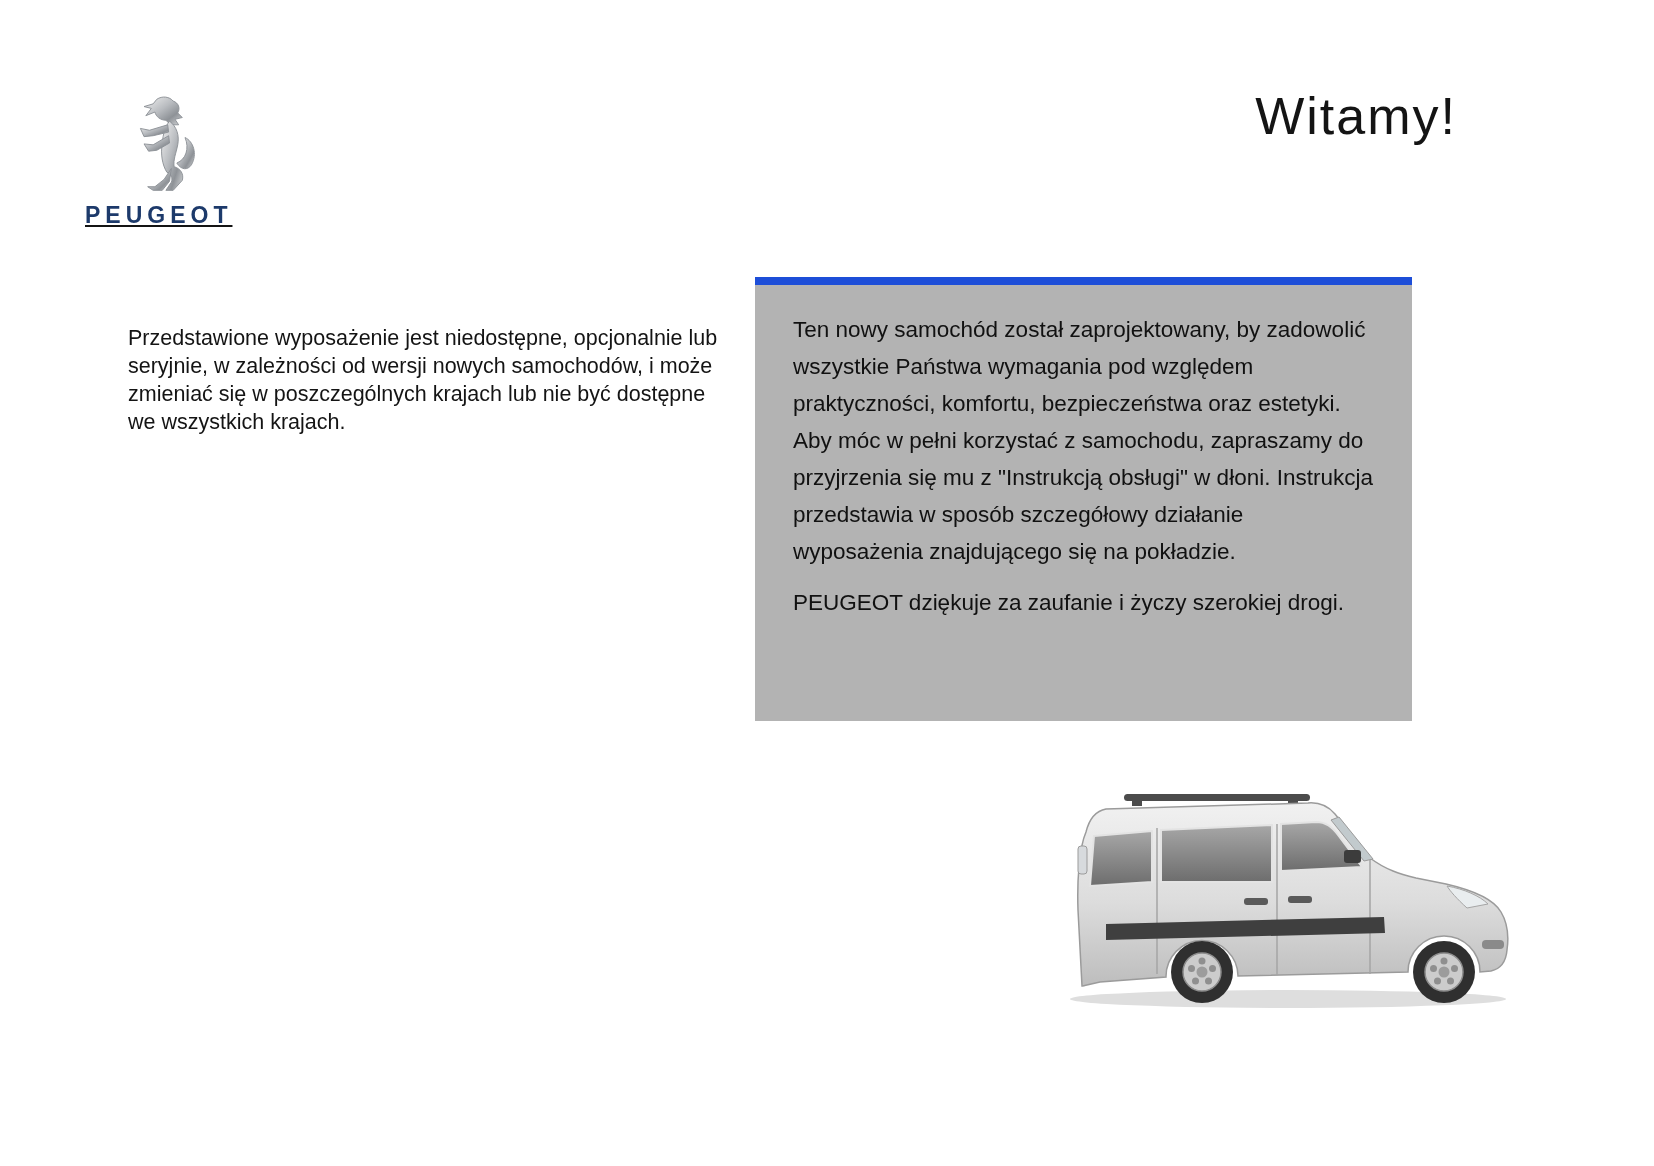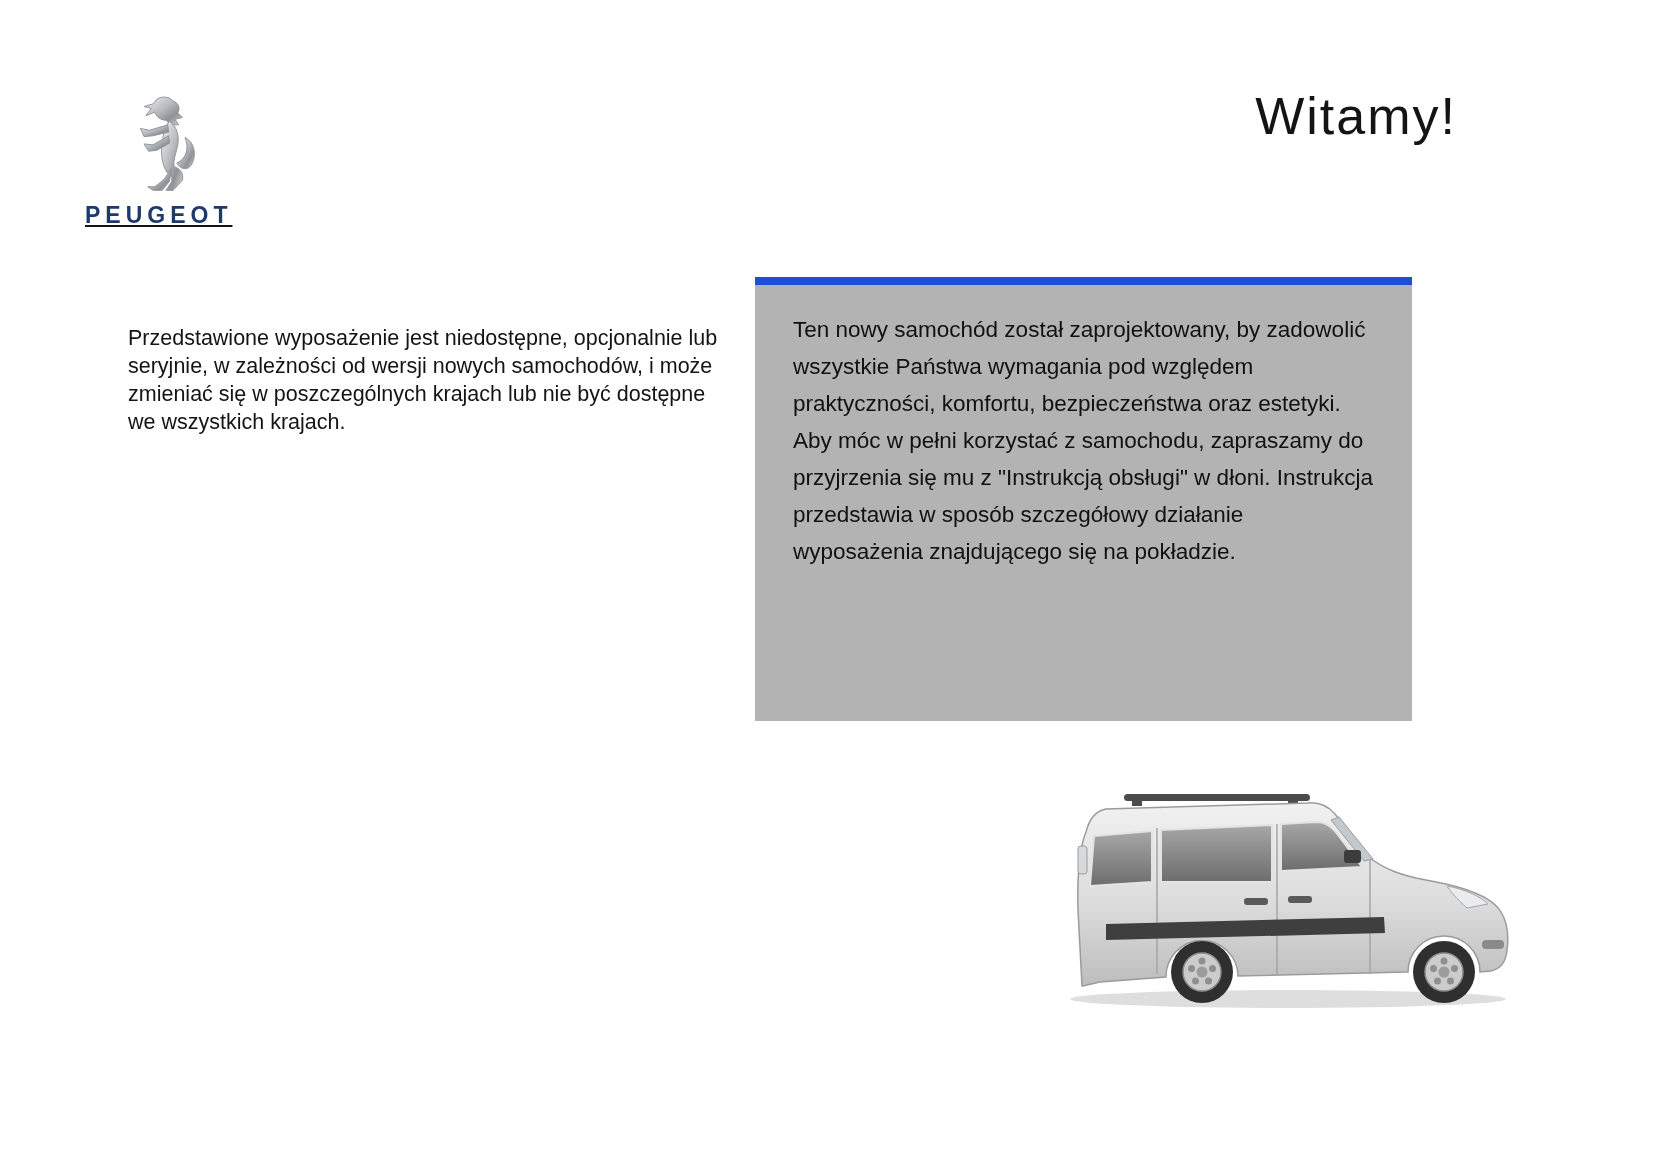--- a/index.html
+++ b/index.html
@@ -65,20 +65,21 @@
     </svg>
     <div class="brand-name">PEUGEOT</div>
   </div>
 
   <h1 class="page-title">Witamy!</h1>
 
   <p class="disclaimer">Przedstawione wyposażenie jest niedostępne, opcjonalnie lub seryjnie, w zależności od wersji nowych samochodów, i może zmieniać się w poszczególnych krajach lub nie być dostępne we wszystkich krajach.</p>
 
   <div class="welcome-box">
     <p>Ten nowy samochód został zaprojektowany, by zadowolić wszystkie Państwa wymagania pod względem praktyczności, komfortu, bezpieczeństwa oraz estetyki. Aby móc w pełni korzystać z samochodu, zapraszamy do przyjrzenia się mu z "Instrukcją obsługi" w dłoni. Instrukcja przedstawia w sposób szczegółowy działanie wyposażenia znajdującego się na pokładzie.</p>
+    <p>PEUGEOT dziękuje za zaufanie i życzy szerokiej drogi.</p>
   </div>
 
   <div class="car">
     <svg viewBox="0 0 470 230" aria-hidden="true">
       <defs>
         <linearGradient id="bodyGrad" x1="0" y1="0" x2="0" y2="1">
           <stop offset="0" stop-color="#f1f1f1"></stop>
           <stop offset="0.55" stop-color="#dcdcdc"></stop>
           <stop offset="1" stop-color="#bdbdbd"></stop>
         </linearGradient>

